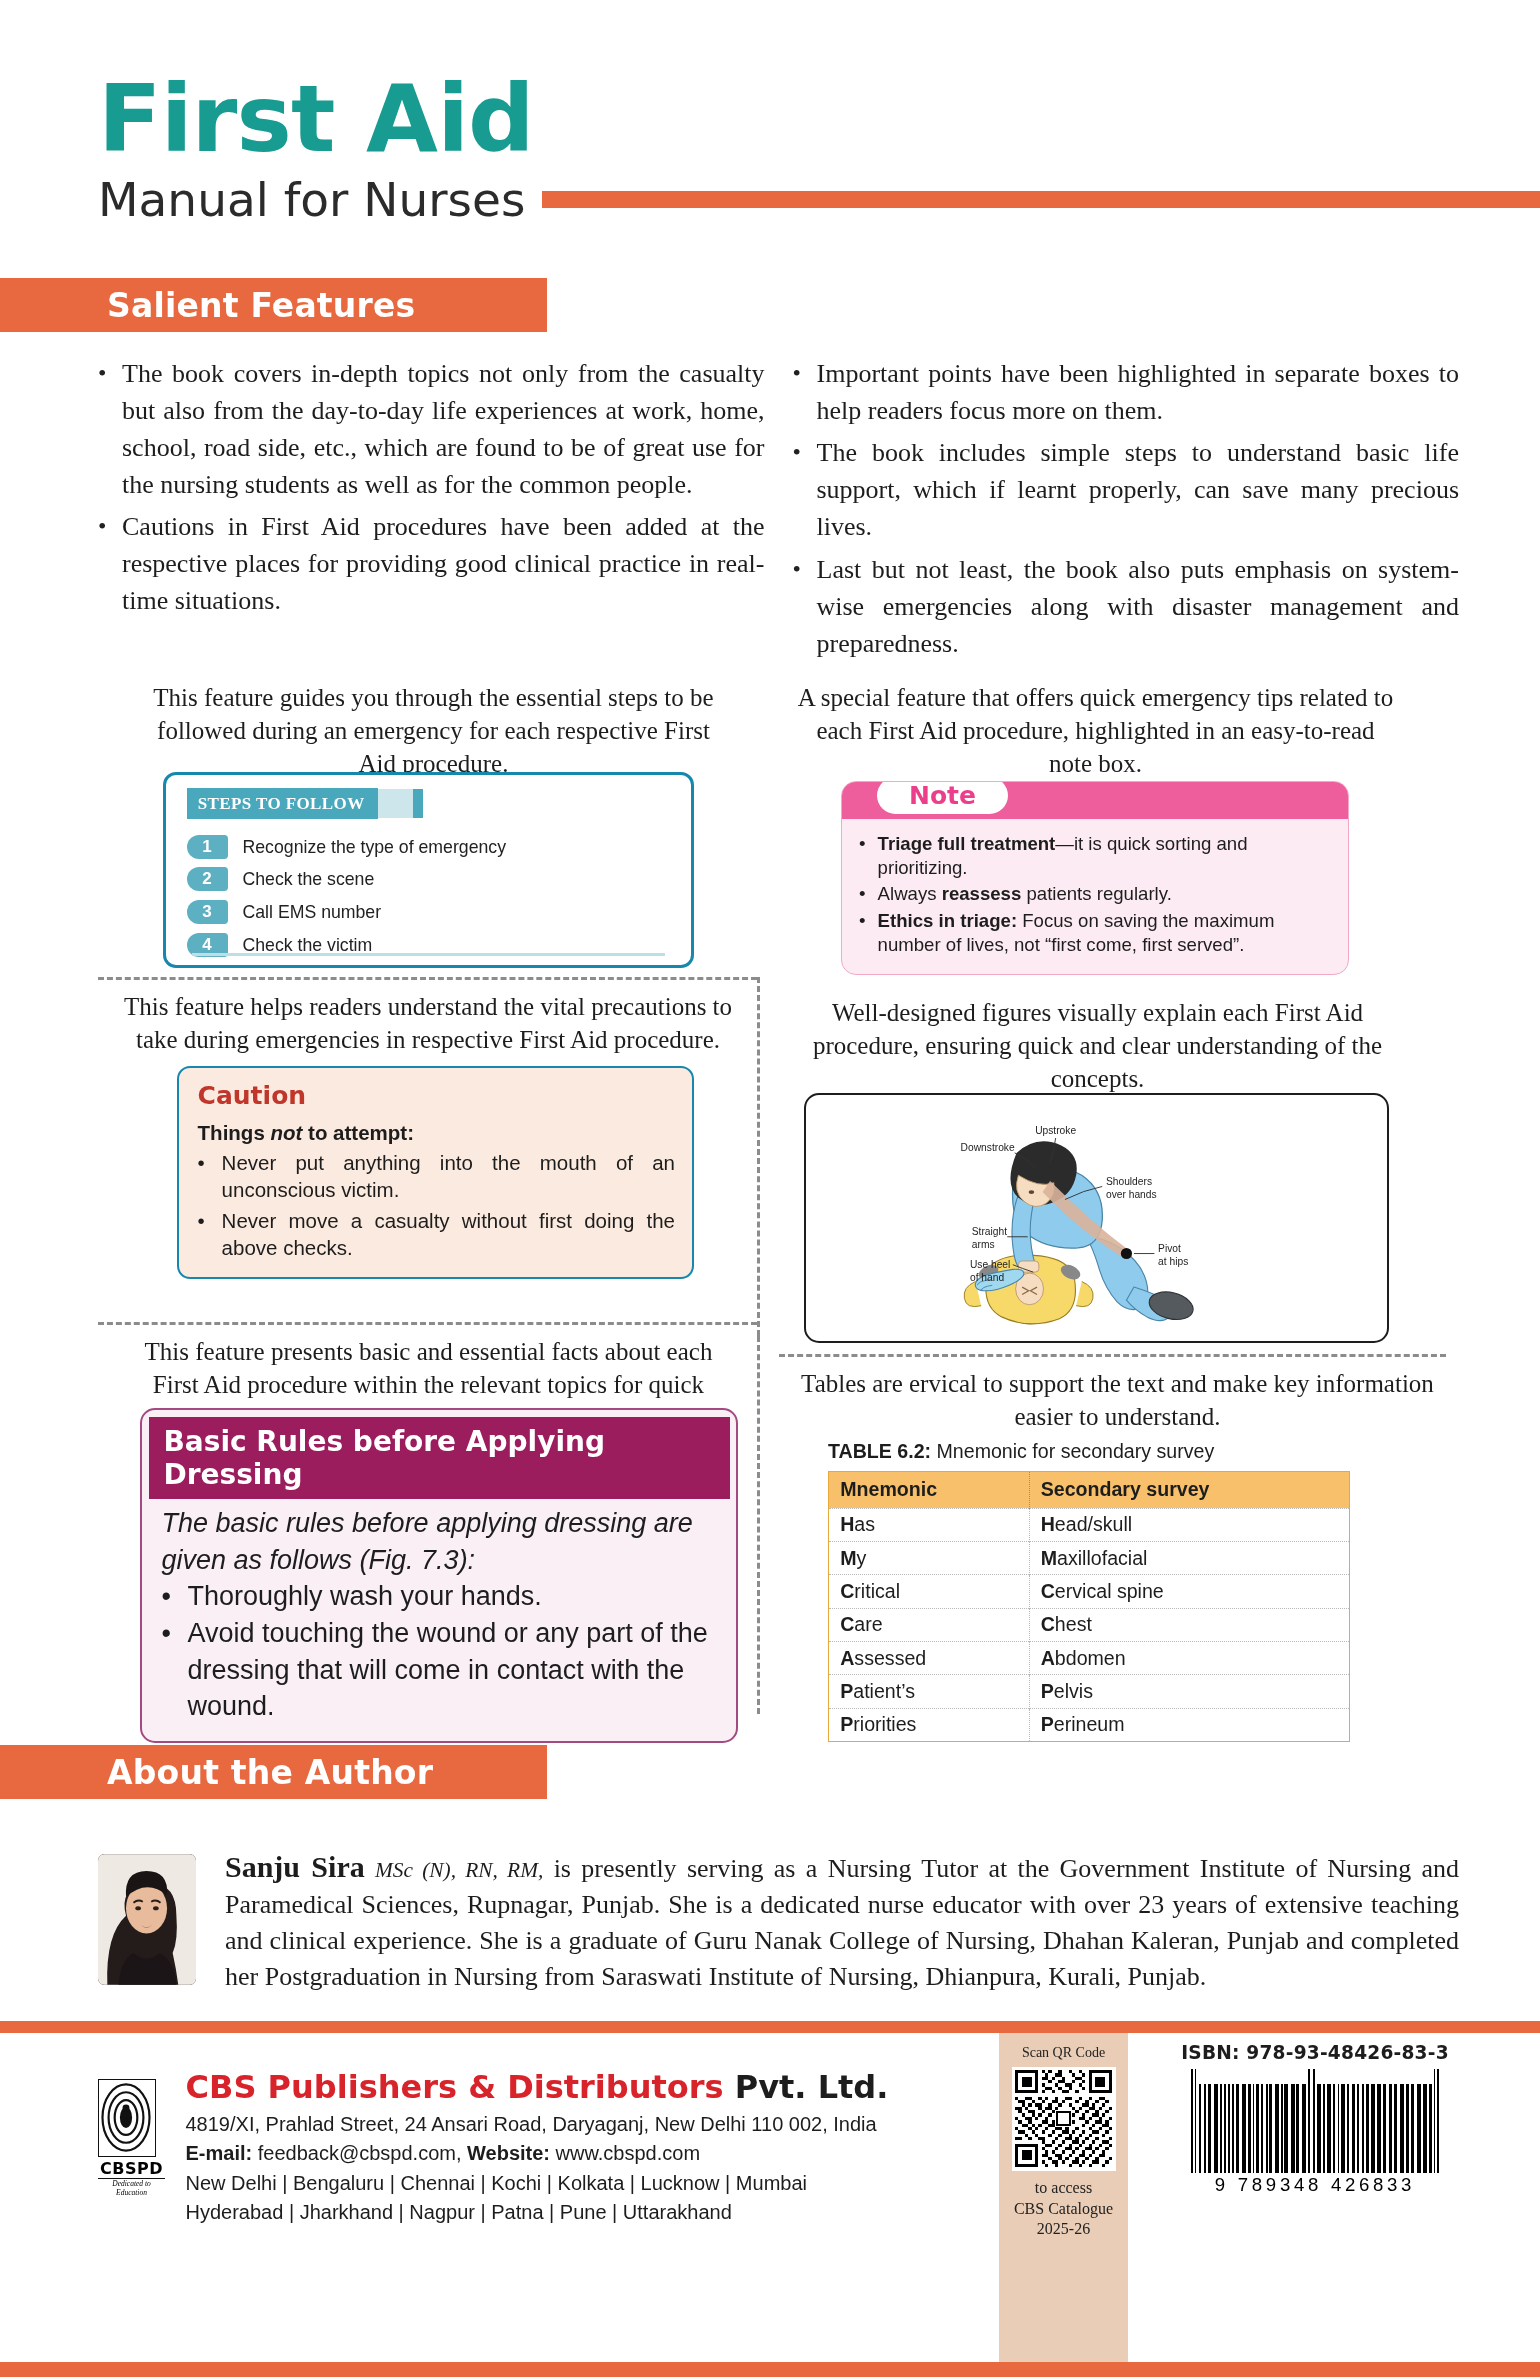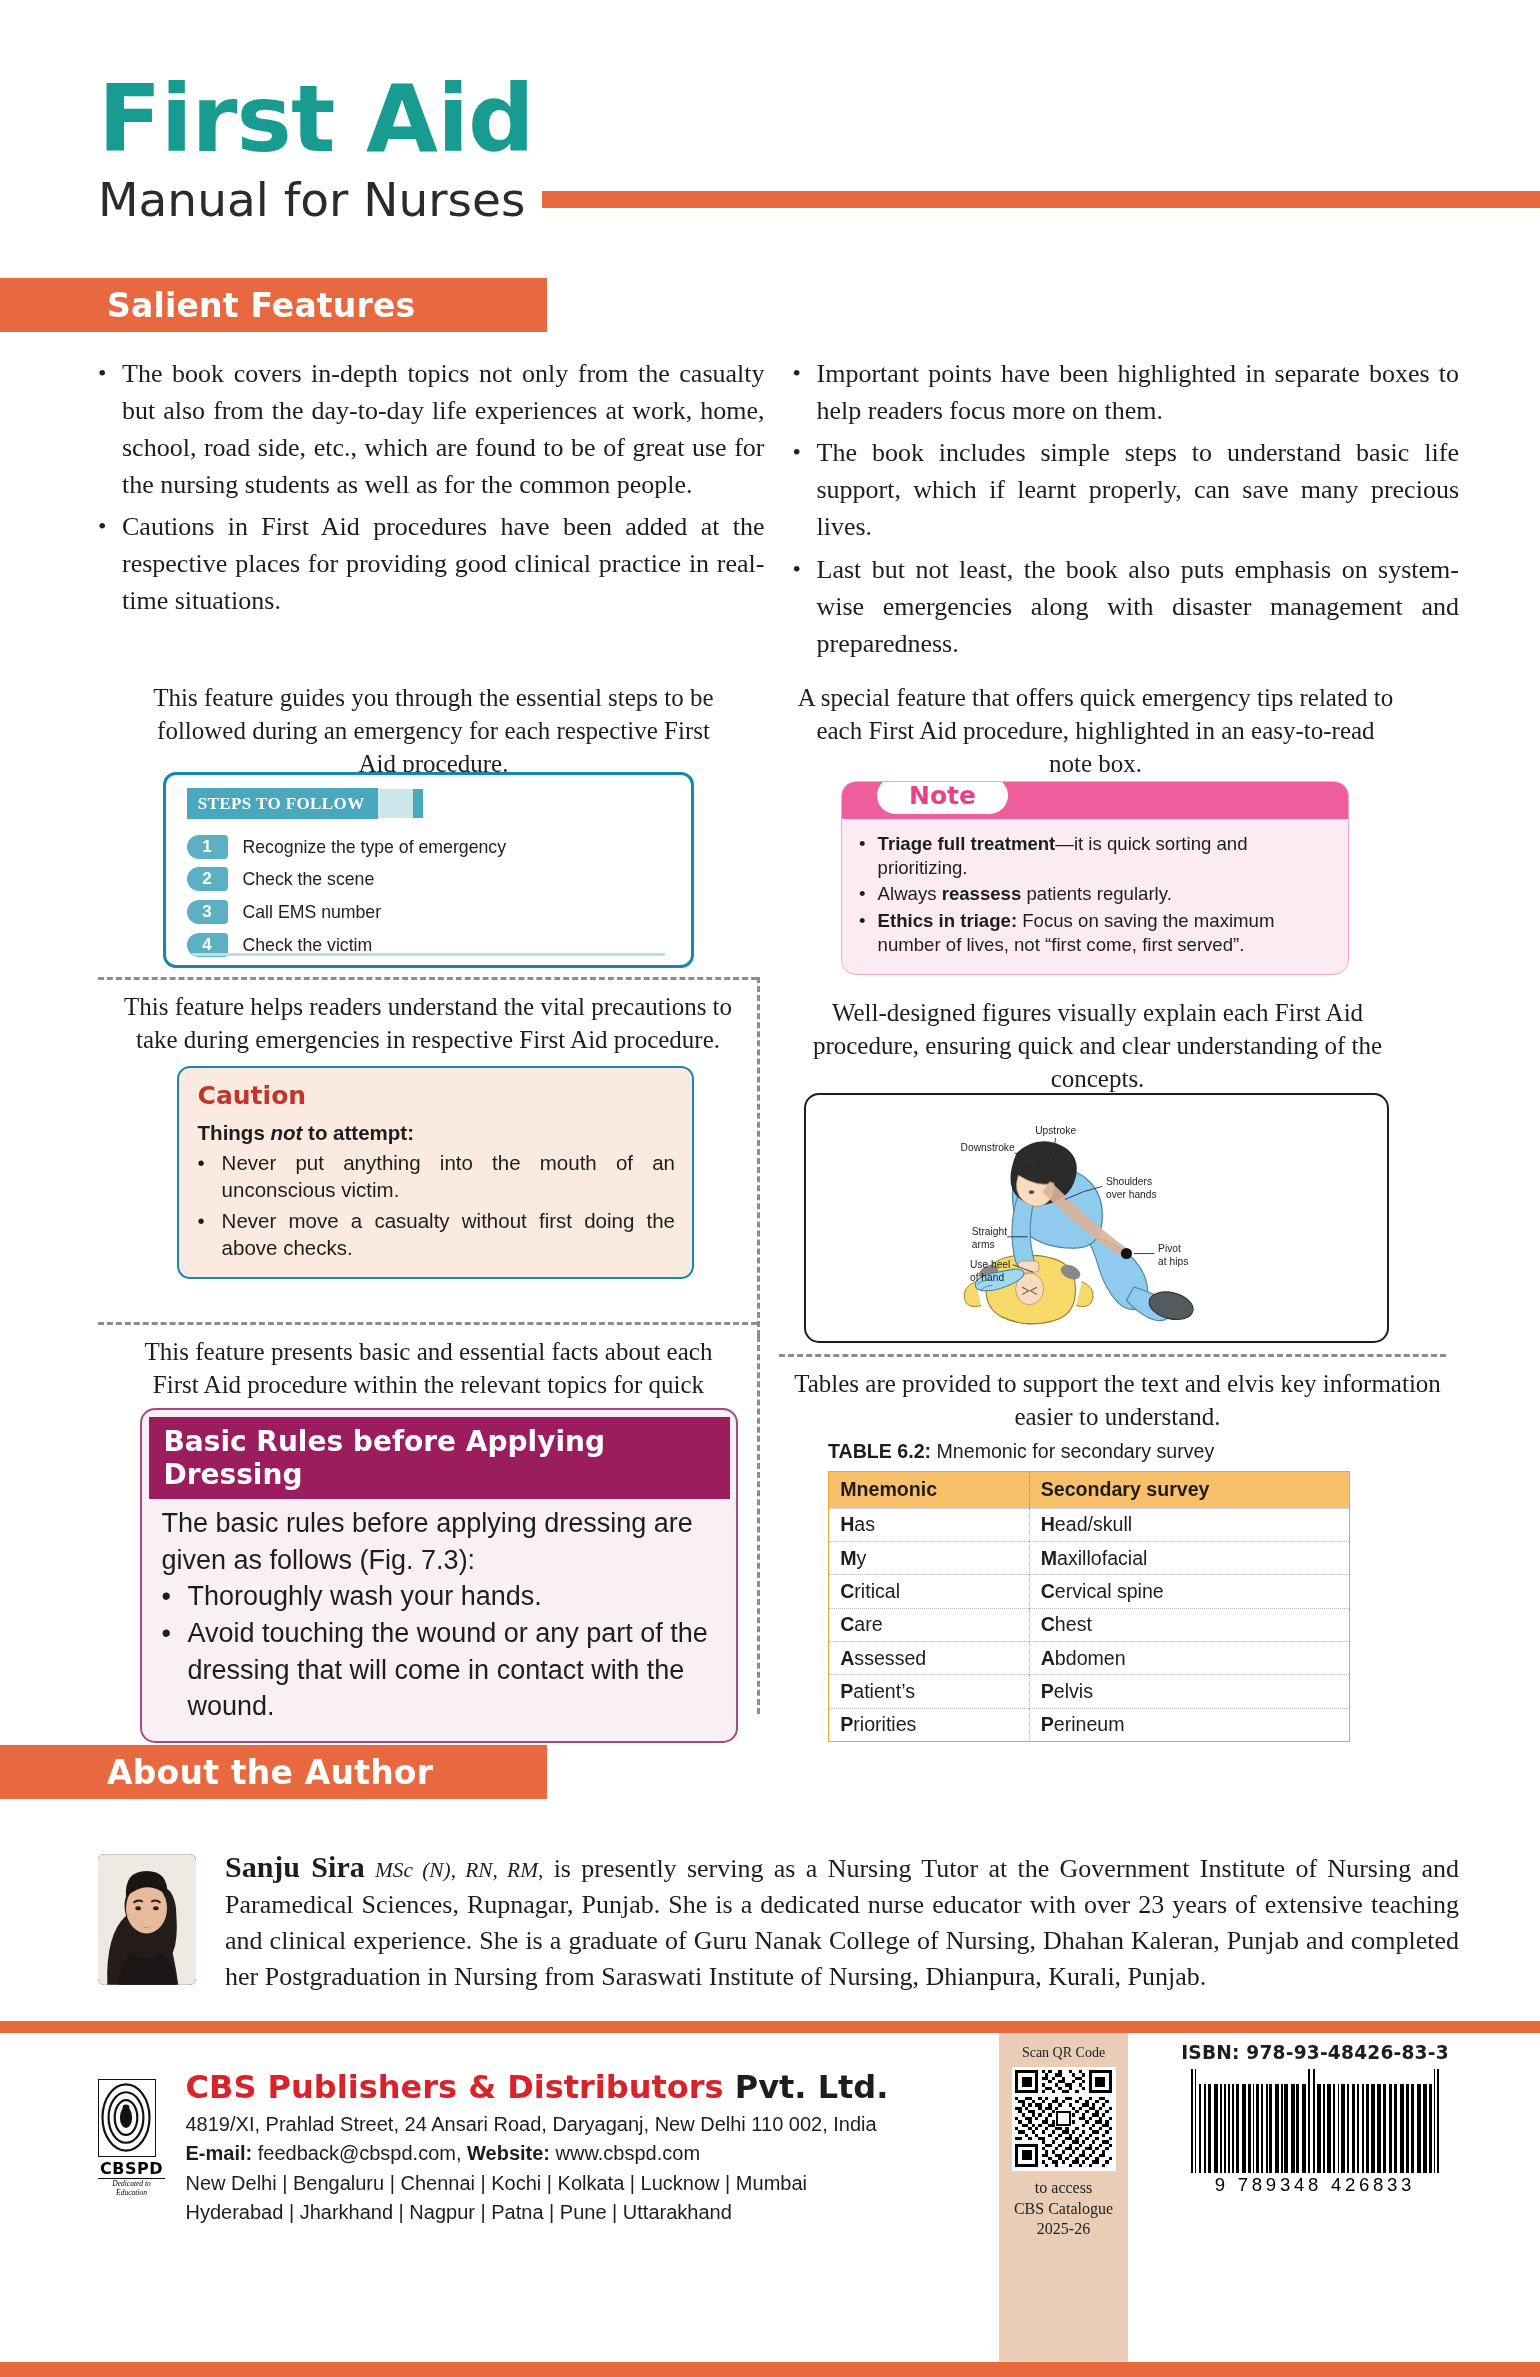--- a/index.html
+++ b/index.html
@@ -116,21 +116,21 @@
   .rules-box {
     position:absolute; left:140px; top:1408px; width:598px;
     border:2.8px solid #a44a82; border-radius:15px; background:#f9eff5;
     font-family:"Liberation Sans", sans-serif; overflow:hidden; padding:6.5px;
   }
   .rules-head {
     background:#9c1d5e; color:#fff; font-weight:bold; font-size:28px;
     font-family:"DejaVu Sans", sans-serif; padding:8.4px 15px;
   }
   .rules-body { padding:5.6px 13px 9.3px 13px; }
-  .rules-p { font-size:27px; line-height:1.36; color:#1d1d1d; }
+  .rules-p { font-size:27px; line-height:1.36; color:#1d1d1d;font-style:italic; }
   .rules-li { display:flex; font-size:27px; line-height:1.36; color:#1d1d1d; }
   .rules-li .b { width:26px; flex:0 0 26px; }
 
   
   .tbl-wrap { position:absolute; left:828px; top:1440px; width:522px;
               font-family:"Liberation Sans", sans-serif; }
   .tbl-cap { font-size:19.6px; color:#1d1d1d; margin-bottom:7.5px; }
   .tbl-cap b { font-weight:bold; }
   table.mn { width:100%; border-collapse:collapse; border:1.9px solid #e8a83c; }
   table.mn th {
@@ -373,21 +373,21 @@
         <span class="b">•</span>
         <span>Thoroughly wash your hands.</span>
       </div>
       <div class="rules-li">
         <span class="b">•</span>
         <span>Avoid touching the wound or any part of the dressing that will come in contact with the wound.</span>
       </div>
     </div>
   </div>
 
-  <div class="cap" style="position:absolute; left:791px; top:1367px; width:653px;">Tables are provided to support the text and elvis key information easier to understand.</div>
+  <div class="cap" style="position:absolute; left:791px; top:1367px; width:653px;">Tables are ervical to support the text and make key information easier to understand.</div>
 
   <div class="tbl-wrap">
     <div class="tbl-cap">
       <b>TABLE 6.2:</b>
       <span>Mnemonic for secondary survey</span>
     </div>
     <table class="mn">
       <thead>
         <tr>
           <th>Mnemonic</th>

